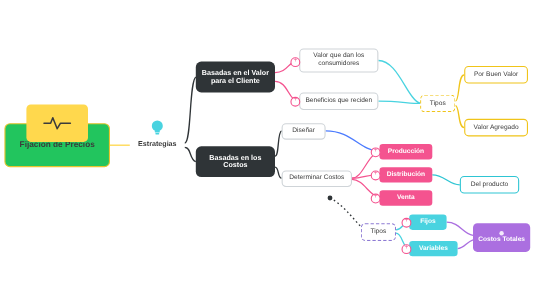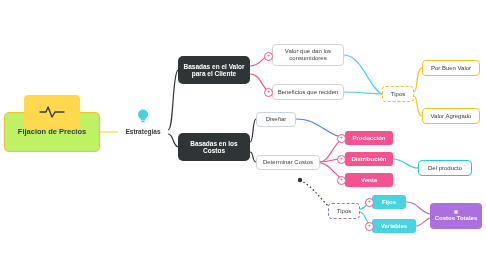--- a/index.html
+++ b/index.html
@@ -29,21 +29,21 @@
     display: flex;
     align-items: center;
     justify-content: center;
     text-align: center;
     line-height: 1.15;
   }
   
   .n-root {
     left: 4px; top: 112px;
     width: 96px; height: 40px;
-    background: #bef264;
+    background: #22c55e;
     border: 1px solid #e8c42f;
     border-radius: 5px;
     color: #3b3b3b;
     font-size: 7.5px;
     font-weight: 700;
   }
   
   .n-icon {
     left: 24px; top: 95px;
     width: 56px; height: 34px;

